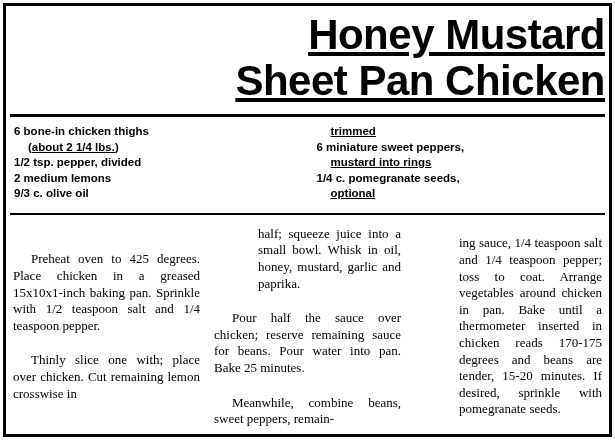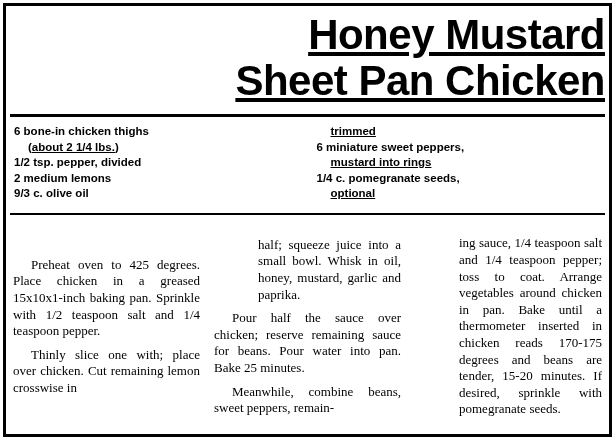--- a/index.html
+++ b/index.html
@@ -98,21 +98,21 @@
     color: #000000;
     text-align: justify;
     text-justify: inter-word;
     hyphens: manual;
   }
   .dir-col p {
     margin: 0 0 0 0;
     text-indent: 18px;
   }
   .dir-col p + p {
-    margin-top: 7px;
+    margin-top: 18px;
   }
   .dir-col p.noindent {
     text-indent: 0;
     margin-left: 44px;
   }
 </style>
 </head>
 <body>
 
 <div class="card">

